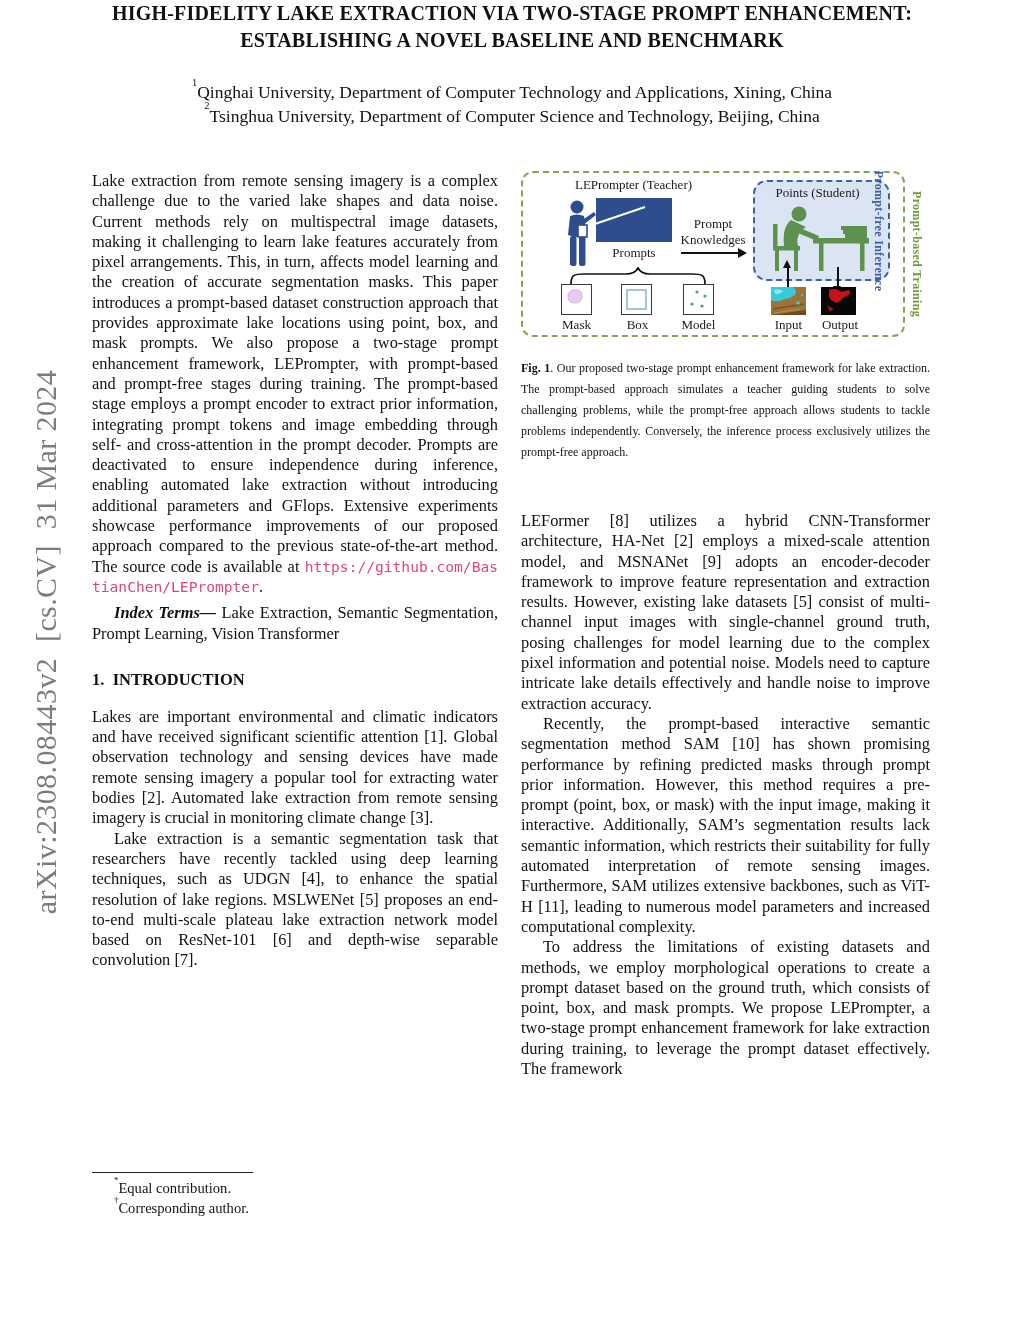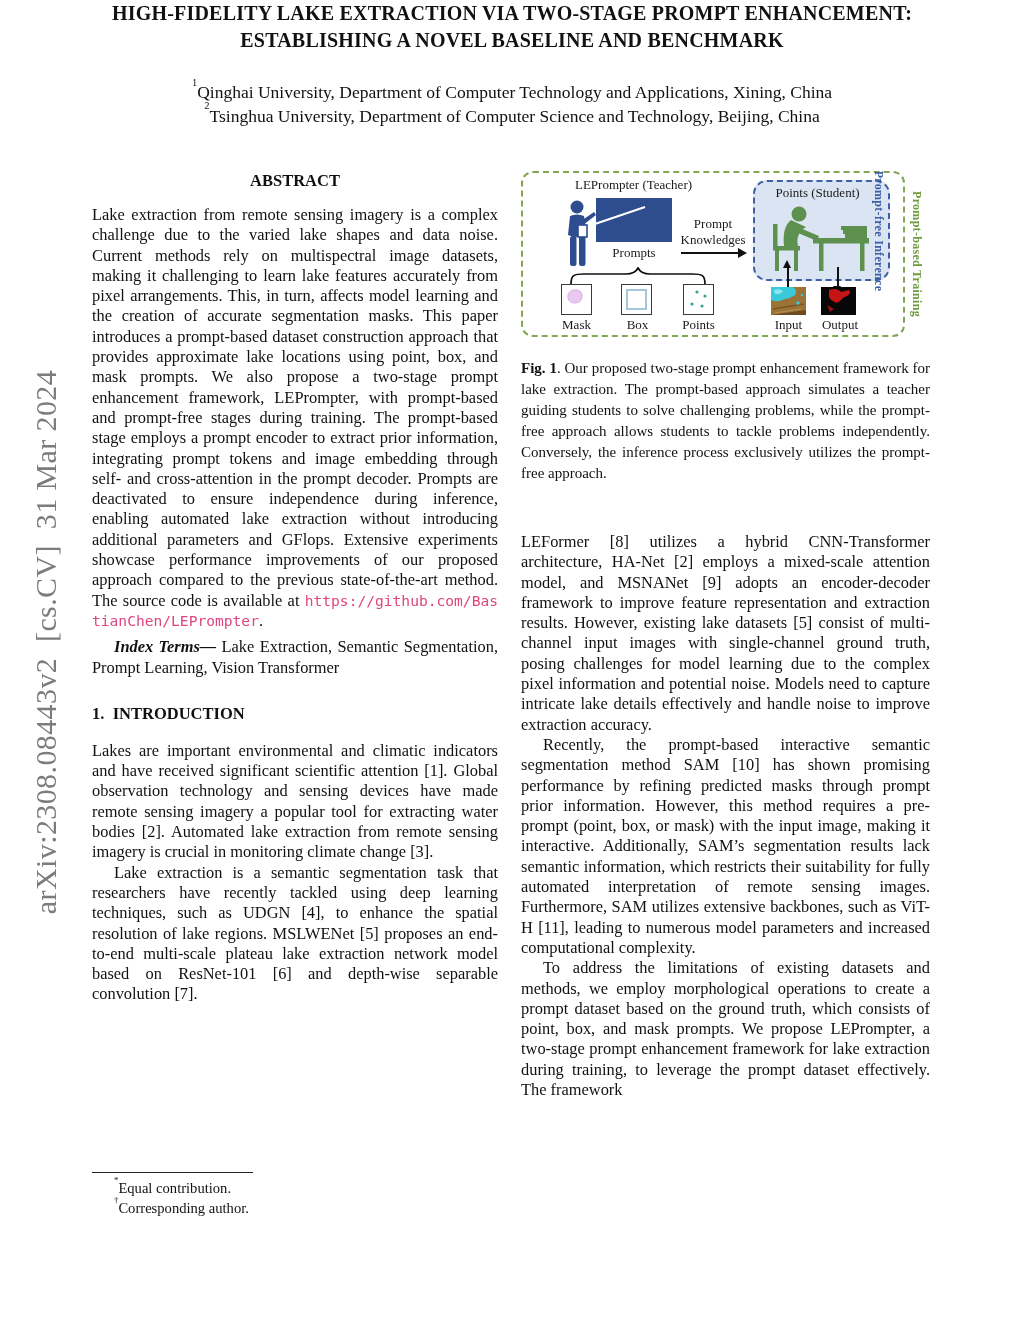--- a/index.html
+++ b/index.html
@@ -76,21 +76,21 @@
   .varrow { position:absolute; width:2px; height:20px; background:#111; }
   .varrow.up::after {
     content:""; position:absolute; top:-7px; left:-3.6px;
     border-bottom:8px solid #111; border-left:4.5px solid transparent; border-right:4.5px solid transparent;
   }
   .varrow.down::after {
     content:""; position:absolute; bottom:-7px; left:-3.6px;
     border-top:8px solid #111; border-left:4.5px solid transparent; border-right:4.5px solid transparent;
   }
 
-  .caption { margin-top:21px; font-size:15px; line-height:21px; text-align:justify; }
+  .caption { margin-top:21px; font-size:12px; line-height:21px; text-align:justify; }
   .cap-lead { font-weight:bold; }
   .mt32 { margin-top:48px; }
 </style>
 </head>
 <body>
 
 <div class="page">
 
   <div class="watermark">arXiv:2308.08443v2  [cs.CV]  31 Mar 2024</div>
 
@@ -100,21 +100,20 @@
   </div>
 
   <div class="affils" id="affils">
       <div><sup>1</sup>Qinghai University, Department of Computer Technology and Applications, Xining, China</div>
       <div><sup>2</sup>Tsinghua University, Department of Computer Science and Technology, Beijing, China</div>
     </div>
 
   <div class="columns">
 
     <div class="col-left">
-      <div class="abstract-head">ABSTRACT</div>
       <p class="body"><span>Lake extraction from remote sensing imagery is a complex challenge due to the varied lake shapes and data noise. Current methods rely on multispectral image datasets, making it challenging to learn lake features accurately from pixel arrangements. This, in turn, affects model learning and the creation of accurate segmentation masks. This paper introduces a prompt-based dataset construction approach that provides approximate lake locations using point, box, and mask prompts. We also propose a two-stage prompt enhancement framework, LEPrompter, with prompt-based and prompt-free stages during training. The prompt-based stage employs a prompt encoder to extract prior information, integrating prompt tokens and image embedding through self- and cross-attention in the prompt decoder. Prompts are deactivated to ensure independence during inference, enabling automated lake extraction without introducing additional parameters and GFlops. Extensive experiments showcase performance improvements of our proposed approach compared to the previous state-of-the-art method. The source code is available at </span><a class="link" href="#">https://github.com/BastianChen/LEPrompter</a><span>.</span></p>
       <p class="body indent index-terms"><span class="bi">Index Terms—</span><span> Lake Extraction, Semantic Segmentation, Prompt Learning, Vision Transformer</span></p>
 
       <div class="section-head">1.  INTRODUCTION</div>
       <p class="body">Lakes are important environmental and climatic indicators and have received significant scientific attention [1]. Global observation technology and sensing devices have made remote sensing imagery a popular tool for extracting water bodies [2]. Automated lake extraction from remote sensing imagery is crucial in monitoring climate change [3].</p>
       <p class="body indent">Lake extraction is a semantic segmentation task that researchers have recently tackled using deep learning techniques, such as UDGN [4], to enhance the spatial resolution of lake regions. MSLWENet [5] proposes an end-to-end multi-scale plateau lake extraction network model based on ResNet-101 [6] and depth-wise separable convolution [7].</p>
     </div>
 
     <div class="col-right">
 
@@ -158,21 +157,21 @@
             <g fill="var(--points-teal)">
               <circle cx="8" cy="19" r="1.6"></circle>
                 <circle cx="13" cy="7" r="1.6"></circle>
               <circle cx="21" cy="11" r="1.6"></circle>
                 <circle cx="18" cy="21" r="1.6"></circle>
             </g>
           </svg>
         </div>
         <div class="flabel tc" style="left:33px; top:146px; width:45px;">Mask</div>
         <div class="flabel tc" style="left:94px; top:146px; width:45px;">Box</div>
-        <div class="flabel tc" style="left:155px; top:146px; width:45px;">Points</div>
+        <div class="flabel tc" style="left:155px; top:146px; width:45px;">Model</div>
 
         <div class="flabel tc" style="left:147px; top:45px; width:90px; line-height:16px;">
           <span>Prompt</span><br>
           <span>Knowledges</span>
         </div>
         <div class="harrow"></div>
 
         <div class="student-box">
           <div class="flabel tc" style="left:10px; top:3px; width:105px;">Points (Student)</div>
           <svg style="position:absolute; left:10px; top:22px;" width="108" height="70" viewBox="0 0 108 70">

